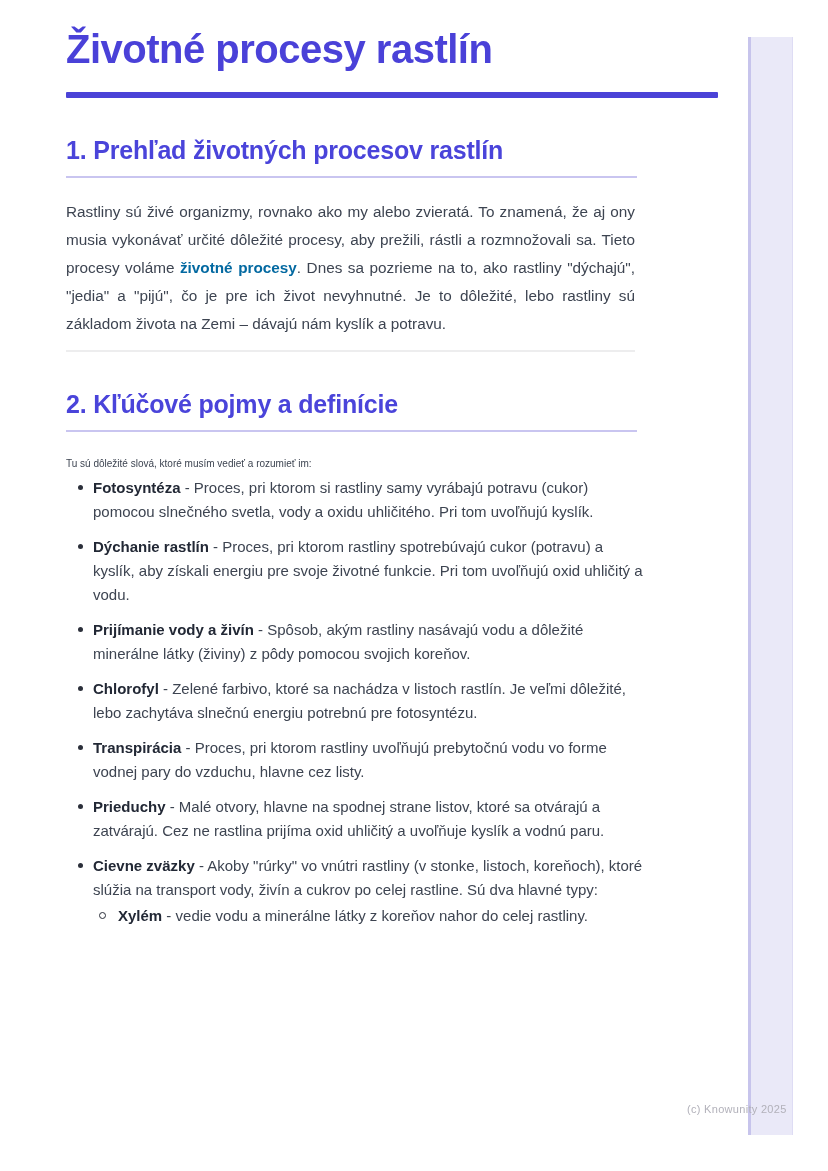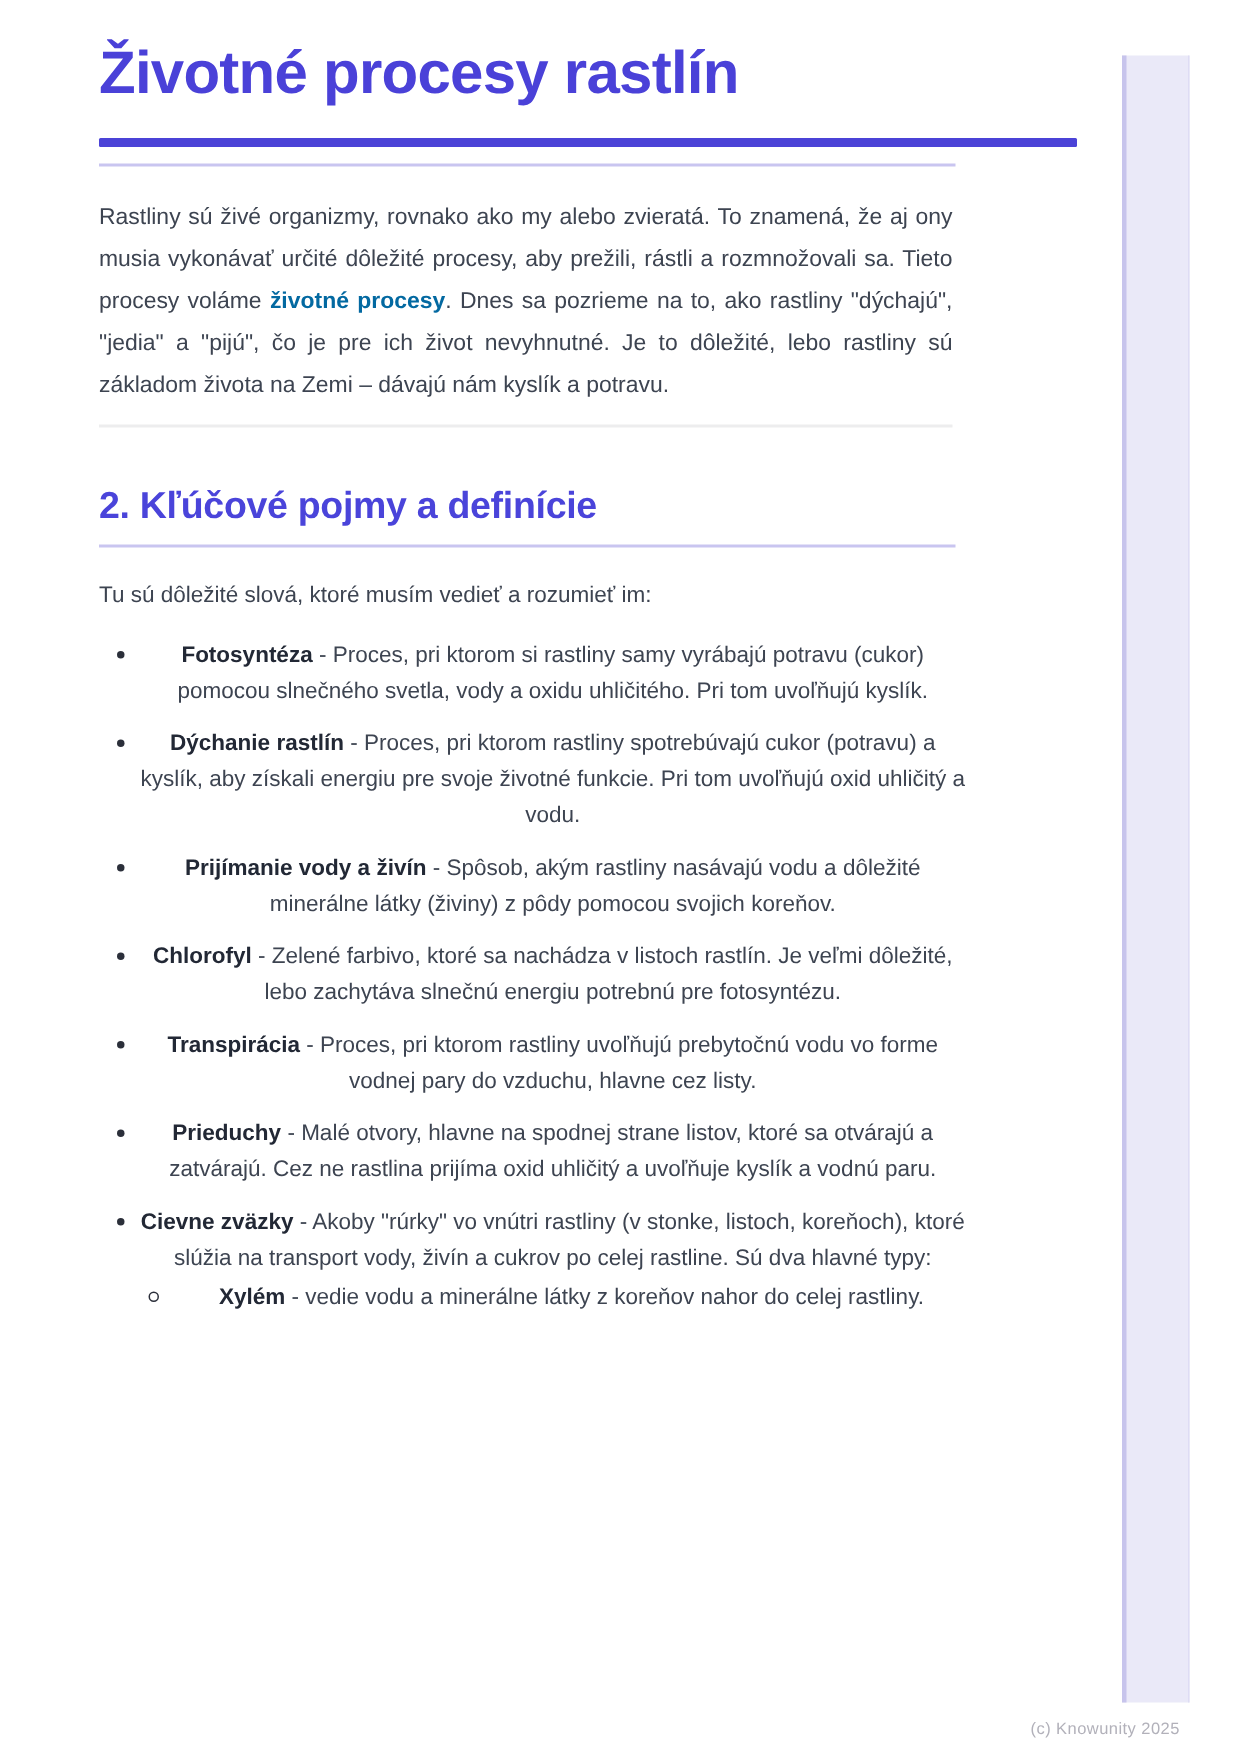--- a/index.html
+++ b/index.html
@@ -22,21 +22,21 @@
     height: 1098px;
     box-sizing: border-box;
     background: #eae9f8;
     border-left: 3px solid #c7c4ec;
     border-right: 1px solid #dedcf4;
     z-index: 1;
   }
   .watermark {
     position: absolute;
     left: 687px;
-    top: 1147px;
+    top: 1103px;
     font-size: 11px;
     color: #b2b1ba;
     letter-spacing: 0.3px;
     z-index: 2;
     white-space: nowrap;
   }
   h1.page-title {
     margin: 26px 0 0 66px;
     font-size: 40px;
     line-height: 46px;
@@ -76,30 +76,29 @@
   p.para strong { color: #0369a1; font-weight: 700; }
   .divider {
     margin: 12px 0 0 66px;
     width: 569px;
     height: 2px;
     background: #ededee;
   }
   p.intro {
     margin: 20px 0 0 66px;
     width: 569px;
-    font-size: 15px;
+    font-size: 10px;
     line-height: 24px;
     color: #3d4451;
   }
   ul.terms {
-    margin: 16px 0 0 66px;
+    margin: 0 0 0 66px;
     padding: 0;
     width: 578px;
     list-style: none;
-    text-align: center;
   }
   ul.terms > li.term-item {
     position: relative;
     padding-left: 27px;
     font-size: 15px;
     line-height: 24px;
     color: #3d4451;
     margin-bottom: 11px;
   }
   ul.terms > li.term-item::before {
@@ -138,20 +137,21 @@
 </head>
 <body>
 
 <div class="edge-bar"></div>
 <div class="watermark">(c) Knowunity 2025</div>
 
 <h1 class="page-title">Životné procesy rastlín</h1>
 <div class="title-rule"></div>
 
 <section>
+  <h2 class="section-heading">1. Prehľad životných procesov rastlín</h2>
   <div class="h2-underline"></div>
   <p class="para"><span>Rastliny sú živé organizmy, rovnako ako my alebo zvieratá. To znamená, že aj ony musia vykonávať určité dôležité procesy, aby prežili, rástli a rozmnožovali sa. Tieto procesy voláme </span><strong>životné procesy</strong><span>. Dnes sa pozrieme na to, ako rastliny "dýchajú", "jedia" a "pijú", čo je pre ich život nevyhnutné. Je to dôležité, lebo rastliny sú základom života na Zemi – dávajú nám kyslík a potravu.</span></p>
 </section>
 
 <div class="divider"></div>
 
 <section>
   <h2 class="section-heading">2. Kľúčové pojmy a definície</h2>
   <div class="h2-underline"></div>
   <p class="intro">Tu sú dôležité slová, ktoré musím vedieť a rozumieť im:</p>

